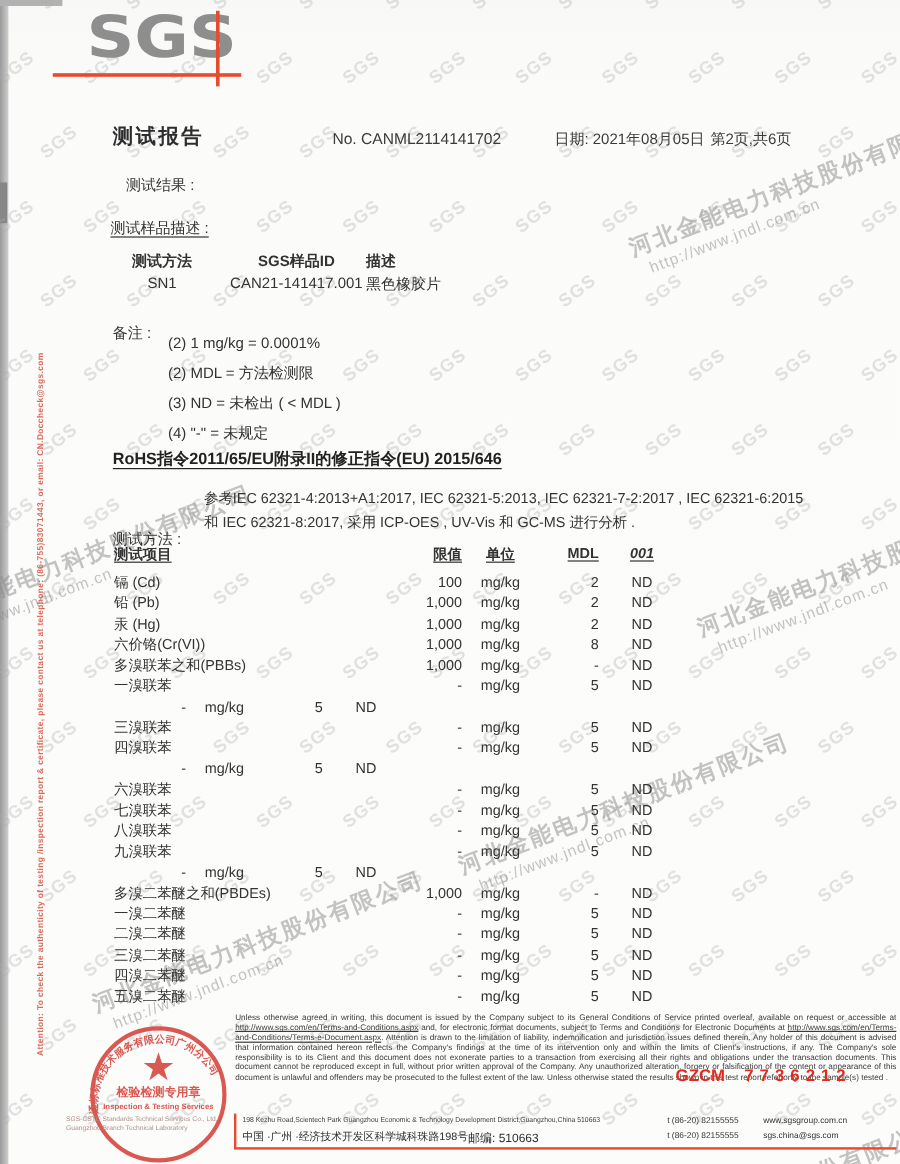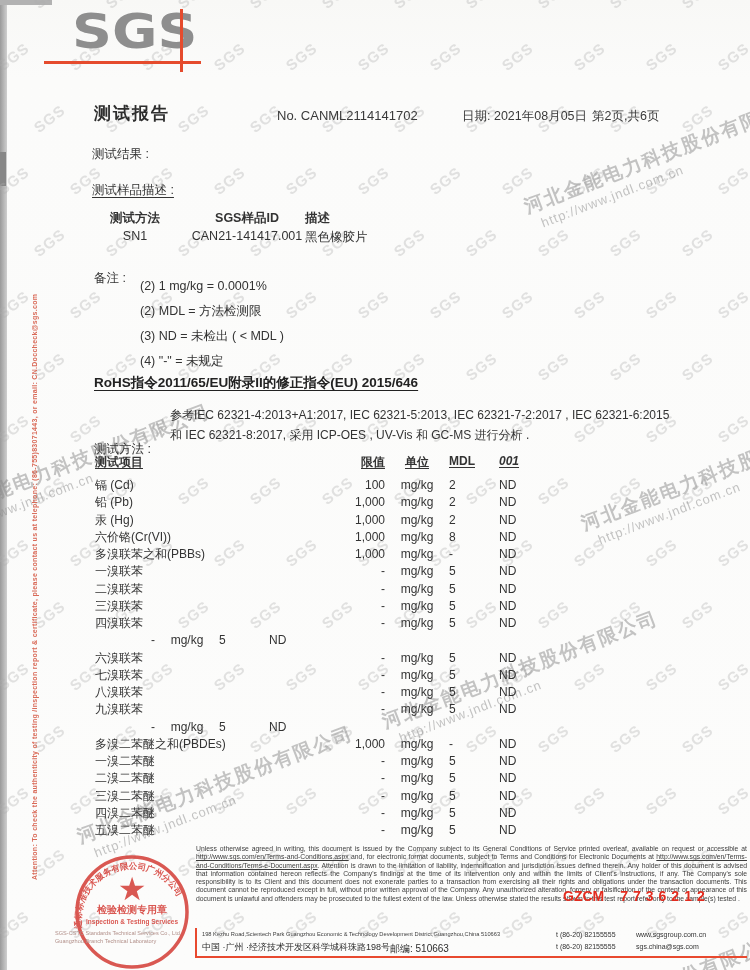--- a/index.html
+++ b/index.html
@@ -47,22 +47,22 @@
   .rohs{position:absolute;left:94px;top:374px;font-size:13.5px;font-weight:bold;color:#222;
     text-decoration:underline;text-underline-offset:3px;}
   .method-text{position:absolute;left:170px;top:405px;width:545px;font-size:12px;line-height:20px;color:#333;}
   
   .rt{position:absolute;left:95px;top:454px;width:482px;font-size:12px;color:#333;}
   .rt-head{display:flex;height:19px;font-weight:bold;}
   .rt-head .cell-text{text-decoration:underline;text-underline-offset:2px;}
   .c-item{width:230px;text-align:left;}
   .c-limit{width:60px;text-align:right;}
   .c-unit{width:64px;text-align:center;}
-  .c-mdl{width:50px;text-align:left;}
-  .c-result{width:72px;text-align:left;}
+  .c-mdl{width:50px;text-align:right;}
+  .c-result{width:72px;text-align:center;}
   .c-result.hdr{font-style:italic;}
   .trow{display:flex;height:17.25px;line-height:17.25px;}
   
   .legal{position:absolute;left:196px;top:845px;width:551px;font-size:6.8px;line-height:8.3px;
     color:#3c3c3c;text-align:justify;}
   .legal .u{text-decoration:underline;}
   .gzcm{position:absolute;left:563px;top:888px;color:#e22b1e;font-weight:bold;font-size:14px;white-space:nowrap;text-align:right;}
   .gzcm .num{margin-left:16px;letter-spacing:5px;}
   
   .stamp{position:absolute;left:52px;top:850px;width:160px;height:120px;opacity:.85;}
@@ -297,21 +297,21 @@
   <div class="logo-underline"></div>
   <div class="logo-vline"></div>
 
   <div class="side-note">Attention: To check the authenticity of testing /inspection report &amp; certificate, please contact us at telephone: (86-755)83071443, or email: CN.Doccheck@sgs.com</div>
 
   <div class="doc-title">测试报告</div>
   <div class="report-no">No. CANML2114141702</div>
   <div class="date-label">日期: 2021年08月05日</div>
   <div class="page-label">第2页,共6页</div>
 
-  <div class="abs lbl" style="left:92px;top:146px;">测试结果 :</div>
+  <div class="abs lbl" style="left:105px;top:146px;">测试结果 :</div>
   <div class="abs lbl u-line" style="left:92px;top:182px;text-align:right;">测试样品描述 :</div>
 
   <div class="s-col1 s-head">测试方法</div>
   <div class="s-col2 s-head">SGS样品ID</div>
   <div class="s-col3 s-head">描述</div>
   <div class="s-col1 s-val">SN1</div>
   <div class="s-col2 s-val">CAN21-141417.001</div>
   <div class="s-col3 s-val">黑色橡胶片</div>
 
   <div class="abs lbl" style="left:94px;top:270px;">备注 :</div>
@@ -375,21 +375,20 @@
           <span class="c-result">ND</span>
         </div>
         <div class="trow">
           <span class="c-item">一溴联苯</span>
           <span class="c-limit">-</span>
           <span class="c-unit">mg/kg</span>
           <span class="c-mdl">5</span>
           <span class="c-result">ND</span>
         </div>
         <div class="trow">
-          <span class="c-item">二溴联苯</span>
           <span class="c-limit">-</span>
           <span class="c-unit">mg/kg</span>
           <span class="c-mdl">5</span>
           <span class="c-result">ND</span>
         </div>
         <div class="trow">
           <span class="c-item">三溴联苯</span>
           <span class="c-limit">-</span>
           <span class="c-unit">mg/kg</span>
           <span class="c-mdl">5</span>

